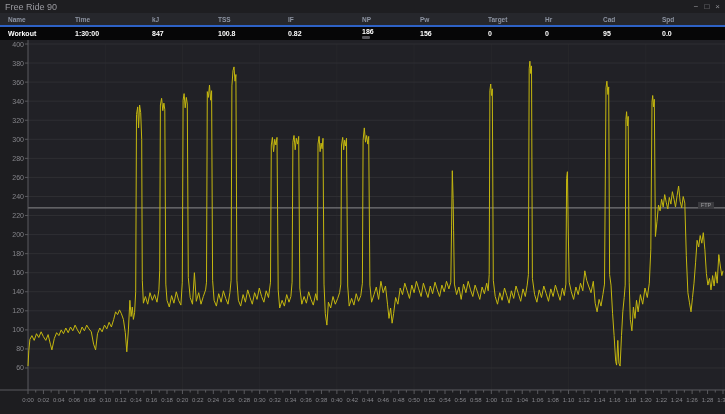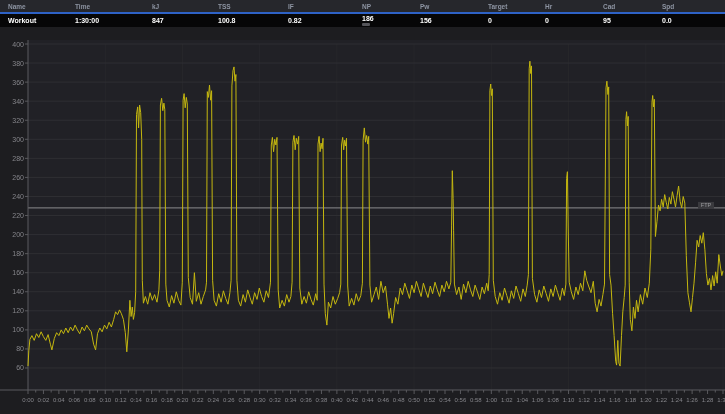--- a/index.html
+++ b/index.html
@@ -229,20 +229,28 @@
     <text x="645.7777777777778" y="401.5" fill="#85858a" font-size="6" text-anchor="middle" font-family="Liberation Sans, sans-serif">1:20</text>
     <text x="661.2222222222222" y="401.5" fill="#85858a" font-size="6" text-anchor="middle" font-family="Liberation Sans, sans-serif">1:22</text>
     <text x="676.6666666666666" y="401.5" fill="#85858a" font-size="6" text-anchor="middle" font-family="Liberation Sans, sans-serif">1:24</text>
     <text x="692.1111111111111" y="401.5" fill="#85858a" font-size="6" text-anchor="middle" font-family="Liberation Sans, sans-serif">1:26</text>
     <text x="707.5555555555555" y="401.5" fill="#85858a" font-size="6" text-anchor="middle" font-family="Liberation Sans, sans-serif">1:28</text>
     <text x="723" y="401.5" fill="#85858a" font-size="6" text-anchor="middle" font-family="Liberation Sans, sans-serif">1:30</text>
     <polyline points="28.0,366.1 28.8,350.8 29.9,339.4 31.9,335.6 34.2,340.4 36.5,333.7 38.8,337.5 41.1,331.8 43.4,336.6 45.8,340.4 48.1,334.6 50.4,344.2 51.9,349.9 54.3,338.5 56.6,332.7 58.9,335.6 61.2,329.9 63.5,333.7 65.8,328.0 68.2,332.7 70.5,327.0 72.8,330.8 75.1,325.1 77.4,329.9 79.7,333.7 82.1,327.0 84.4,330.8 86.7,325.1 89.0,328.9 91.3,331.8 93.6,344.2 95.6,349.9 97.5,333.7 99.8,328.0 102.1,331.8 104.5,325.1 106.8,328.9 109.1,322.3 111.4,327.0 113.7,319.4 115.6,311.8 117.6,314.6 119.5,309.9 121.4,313.7 123.4,319.4 125.3,332.7 126.8,351.8 128.4,329.9 129.9,300.3 131.1,316.5 132.3,307.0 133.4,319.4 134.6,312.7 135.7,291.8 136.5,114.5 137.7,106.9 138.6,127.9 139.6,105.0 140.7,112.6 141.7,139.3 142.3,280.3 143.4,303.2 145.4,296.5 147.7,304.2 150.0,292.7 152.3,300.3 154.6,294.6 157.0,302.2 158.9,289.9 159.7,270.8 160.4,105.0 161.6,98.3 162.8,110.7 163.9,103.1 164.8,109.8 165.8,284.1 167.0,300.3 169.3,307.0 171.6,295.6 173.9,303.2 176.3,291.8 178.6,300.3 180.9,305.1 182.3,282.2 183.1,100.2 184.1,93.6 185.2,107.8 186.3,97.4 187.3,104.0 188.3,277.5 190.2,297.5 192.5,304.2 194.4,272.7 196.3,301.3 198.7,292.7 201.0,304.2 203.3,296.5 205.6,289.9 206.5,282.2 207.3,91.6 208.4,97.4 209.5,85.0 210.6,100.2 211.6,90.7 212.6,280.3 214.1,300.3 216.4,306.1 218.7,293.7 221.1,302.2 223.4,290.8 225.7,298.4 228.0,304.2 229.9,292.7 231.1,280.3 231.9,85.9 233.0,70.7 234.0,66.9 235.0,81.2 235.9,74.5 236.9,280.3 238.4,300.3 240.7,306.1 243.1,294.6 245.4,302.2 247.7,289.9 250.0,297.5 252.3,304.2 254.6,292.7 257.0,299.4 259.3,288.0 261.6,296.5 263.9,302.2 266.2,290.8 268.5,297.5 270.5,282.2 271.3,145.0 272.4,137.4 273.6,151.7 274.7,139.3 275.9,145.0 277.0,137.4 278.2,289.9 279.7,308.0 282.1,300.3 284.4,306.1 286.7,294.6 289.0,302.2 290.9,296.5 292.1,282.2 292.9,142.2 294.0,135.5 295.2,149.8 296.3,138.3 297.5,144.1 298.7,136.4 299.8,288.0 301.8,304.2 304.1,296.5 306.4,303.2 308.7,291.8 311.0,299.4 313.3,305.1 315.7,293.7 317.2,300.3 318.0,144.1 319.1,136.4 320.1,151.7 321.1,143.1 322.1,148.8 323.0,138.3 324.0,284.1 325.3,313.7 326.9,325.1 328.4,302.2 330.7,308.0 333.0,296.5 335.3,304.2 337.7,298.4 339.6,292.7 340.8,284.1 341.5,145.0 342.7,137.4 343.7,149.8 344.6,140.2 345.5,146.0 346.5,138.3 347.7,286.0 349.2,306.1 351.6,298.4 353.9,305.1 356.2,293.7 358.5,301.3 360.8,295.6 362.4,283.2 363.1,140.2 364.3,127.9 365.5,142.2 366.6,135.5 367.8,144.1 368.7,136.4 369.9,285.1 371.6,302.2 374.0,294.6 376.3,287.0 378.6,299.4 380.9,281.3 383.2,292.7 385.5,286.0 387.5,304.2 389.0,318.4 390.6,308.0 392.1,323.2 393.6,313.7 395.6,297.5 397.9,304.2 400.2,288.0 402.5,294.6 404.8,283.2 407.2,290.8 409.5,298.4 411.8,285.1 414.1,292.7 416.4,281.3 418.7,288.9 421.1,296.5 423.4,283.2 425.7,290.8 428.0,297.5 430.3,286.0 432.6,293.7 435.0,282.2 437.3,289.9 439.6,296.5 441.9,285.1 444.2,291.8 446.5,281.3 448.9,288.9 450.8,282.2 451.6,225.1 452.3,170.7 453.1,198.4 453.6,230.8 454.4,284.1 456.6,294.6 458.9,287.0 461.2,299.4 463.5,284.1 465.9,292.7 468.2,281.3 470.5,289.9 472.8,296.5 475.1,285.1 477.4,291.8 479.8,299.4 482.1,287.0 484.4,293.7 486.7,283.2 488.2,290.8 489.2,274.6 489.9,90.7 490.7,84.0 491.5,95.5 492.3,88.8 493.3,280.3 495.2,296.5 497.5,304.2 499.8,292.7 502.1,300.3 504.5,288.0 506.8,295.6 509.1,303.2 511.4,290.8 513.7,298.4 516.0,286.0 518.4,293.7 520.7,301.3 523.0,288.9 525.3,296.5 527.2,285.1 528.4,274.6 529.2,68.8 529.9,61.2 530.7,73.5 531.5,65.9 532.4,278.4 534.6,294.6 536.9,302.2 539.2,289.9 541.5,297.5 543.8,286.0 546.2,293.7 548.5,301.3 550.8,288.9 553.1,296.5 555.4,285.1 557.7,292.7 560.1,300.3 562.4,288.0 564.3,295.6 565.9,284.1 566.6,178.4 567.4,171.7 568.2,227.0 569.2,282.2 571.3,291.8 573.6,299.4 575.9,287.0 578.2,294.6 580.5,283.2 582.8,290.8 584.8,270.8 586.7,280.3 588.6,286.0 591.0,292.7 593.3,281.3 595.2,303.2 597.1,311.8 599.1,299.4 601.0,306.1 602.9,294.6 604.5,284.1 606.0,87.8 606.9,81.2 607.9,94.5 608.7,86.9 609.6,274.6 611.0,285.1 612.6,313.7 614.1,335.6 615.7,361.3 616.6,365.1 617.8,340.4 618.9,363.2 620.1,366.1 621.5,335.6 622.8,311.8 624.2,297.5 625.2,285.1 625.9,119.3 626.6,111.7 627.4,126.0 628.2,116.4 629.2,282.2 630.3,319.4 631.9,330.8 633.4,307.0 635.0,318.4 636.5,300.3 638.1,311.8 640.4,294.6 642.7,304.2 645.0,288.0 647.3,297.5 649.3,283.2 650.8,249.8 652.0,102.1 652.7,95.5 653.5,106.9 654.3,99.3 655.4,236.5 657.0,221.2 658.5,205.0 660.1,210.8 661.6,199.3 663.2,207.0 664.7,194.6 666.2,202.2 667.8,208.9 669.3,197.4 670.9,204.1 672.4,191.7 674.0,199.3 675.5,207.0 677.1,195.5 678.6,186.0 680.1,201.2 681.7,207.9 683.2,196.5 684.8,203.1 686.3,255.6 687.9,292.7 689.4,302.2 691.0,311.8 692.5,297.5 694.0,283.2 695.6,262.2 697.1,240.3 698.7,247.0 700.2,235.5 701.8,243.2 703.3,232.7 704.9,249.8 706.4,273.7 707.9,285.1 709.5,278.4 711.0,289.9 712.6,275.6 714.1,286.0 715.7,271.8 717.2,283.2 718.8,254.6 720.3,266.0 721.8,275.6 723.0,270.8" fill="none" stroke="#c4b70f" stroke-width="1" stroke-linejoin="round"></polyline>
   </svg>
 
 <div class="topbars">
+  <div class="titlebar">
+    <span class="title">Free Ride 90</span>
+    <span class="win-controls">
+      <span>−</span>
+      <span>□</span>
+      <span>×</span>
+    </span>
+  </div>
   <div class="grid-row table-header">
     <div>Name</div>
     <div>Time</div>
     <div>kJ</div>
     <div>TSS</div>
     <div>IF</div>
     <div>NP</div>
     <div>Pw</div>
     <div>Target</div>
     <div>Hr</div>

